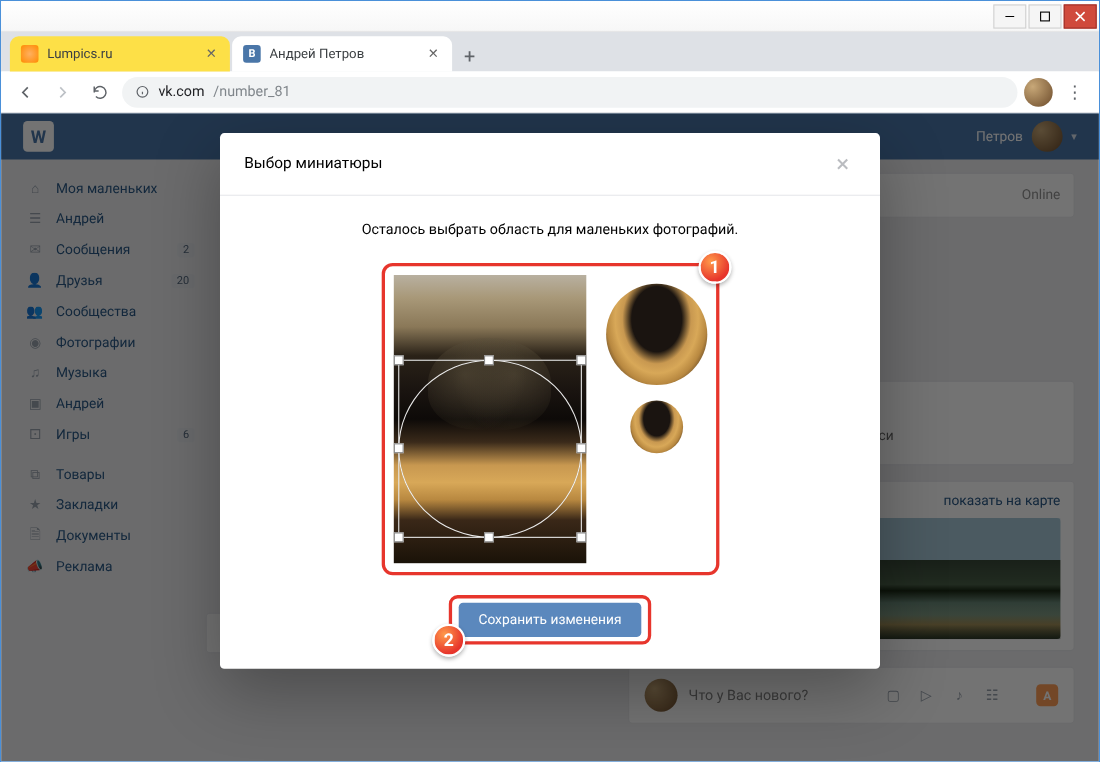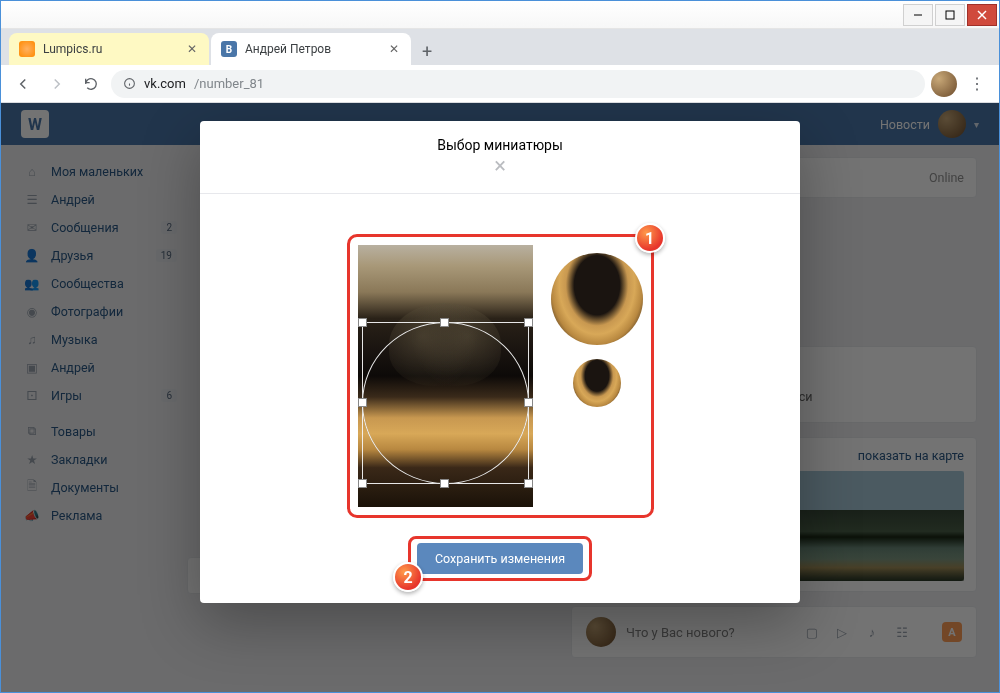--- a/index.html
+++ b/index.html
@@ -7,21 +7,21 @@
 
 
 .browser-chrome { background: #fff; border: 1px solid #4a90d9; }
 .titlebar { height: 28px; background: linear-gradient(#fff, #f7f7f7); display: flex; align-items: center; justify-content: flex-end; padding: 0 2px; border-bottom: 1px solid #e5e5e5; }
 .win-btn { width: 30px; height: 22px; display: flex; align-items: center; justify-content: center; margin-left: 2px; background: #f5f5f5; border: 1px solid #d0d0d0; }
 .win-btn.close { background: #d04a3c; color: #fff; border-color: #a03028; }
 .win-btn svg { width: 10px; height: 10px; }
 
 .tabstrip { height: 36px; background: #dee1e6; display: flex; align-items: flex-end; padding-left: 8px; }
 .tab { height: 32px; background: #fff; border-radius: 8px 8px 0 0; display: flex; align-items: center; padding: 0 10px; font-size: 12px; color: #3c4043; margin-right: 2px; min-width: 200px; max-width: 210px; }
-.tab.inactive { background: #fef9c3; }
+.tab.inactive { background: #fde047; }
 .tab .favicon { width: 16px; height: 16px; margin-right: 8px; border-radius: 3px; flex-shrink: 0; }
 .tab .tab-title { flex: 1; overflow: hidden; white-space: nowrap; text-overflow: ellipsis; }
 .tab .tab-close { width: 14px; height: 14px; color: #666; display: flex; align-items: center; justify-content: center; flex-shrink: 0; }
 .newtab { width: 28px; height: 28px; display: flex; align-items: center; justify-content: center; color: #5f6368; font-size: 18px; }
 
 .addrbar { height: 38px; background: #fff; display: flex; align-items: center; padding: 0 8px; border-bottom: 1px solid #dadce0; gap: 6px; }
 .nav-btn { width: 28px; height: 28px; display: flex; align-items: center; justify-content: center; color: #5f6368; border-radius: 50%; }
 .nav-btn.disabled { color: #bdc1c6; }
 .omnibox { flex: 1; height: 28px; background: #f1f3f4; border-radius: 14px; display: flex; align-items: center; padding: 0 12px; font-size: 13px; color: #202124; gap: 8px; }
 .omnibox .secure { color: #5f6368; }
@@ -63,21 +63,21 @@
 
 .whatsnew { background: #fff; border: 1px solid #e7e8ec; border-radius: 4px; padding: 10px 14px; display: flex; align-items: center; gap: 10px; font-size: 13px; color: #828282; }
 .whatsnew .ava { width: 30px; height: 30px; border-radius: 50%; background: radial-gradient(circle at 30% 30%, #c8a878, #6b4a2a); }
 .whatsnew .txt { flex: 1; }
 .whatsnew .picn { color: #99a2ad; width: 20px; display: flex; justify-content: center; }
 .orange-badge { width: 20px; height: 20px; border-radius: 4px; background: #ff9e57; color: #fff; display: flex; align-items: center; justify-content: center; font-size: 11px; font-weight: bold; }
 
 
 .overlay { position: absolute; inset: 0; background: rgba(0,0,0,.55); display: flex; align-items: flex-start; justify-content: center; padding-top: 18px; }
 .modal { width: 600px; background: #fff; border-radius: 4px; box-shadow: 0 20px 60px rgba(0,0,0,.3); }
-.modal-header { display: flex; align-items: center; padding: 16px 22px; border-bottom: 1px solid #e7e8ec; flex-direction: column; }
+.modal-header { display: flex; align-items: center; padding: 16px 22px; border-bottom: 1px solid #e7e8ec; }
 .modal-title { font-size: 14px; color: #000; flex: 1; }
 .modal-close { color: #babcc0; font-size: 22px; width: 24px; height: 24px; display: flex; align-items: center; justify-content: center; }
 .modal-body { padding: 22px 28px 18px; text-align: center; }
 .modal-desc { font-size: 13px; color: #000; line-height: 1.6; margin-bottom: 18px; }
 
 .crop-wrap { position: relative; display: inline-block; }
 .crop-highlight { border: 3px solid #e7352c; border-radius: 10px; padding: 8px; display: flex; gap: 18px; align-items: flex-start; position: relative; }
 .crop-image { width: 175px; height: 262px; position: relative; background: linear-gradient(180deg, #b8b0a0 0%, #a89878 8%, #8a7858 18%, #2a2218 28%, #1a1410 40%, #0d0a08 50%, #3a2a1a 58%, #c89850 66%, #d8a858 72%, #b88840 78%, #3a2818 85%, #1a1208 100%); }
 .crop-image::before { content: ""; position: absolute; left: 18%; top: 22%; width: 64%; height: 32%; background: radial-gradient(circle at 30% 40%, rgba(90,80,60,.6), transparent 60%), radial-gradient(circle at 70% 40%, rgba(90,80,60,.6), transparent 60%); border-radius: 50% 50% 40% 40%; }
 .crop-selector { position: absolute; left: 5px; top: 78px; width: 165px; height: 160px; outline: 1px solid rgba(255,255,255,.9); box-shadow: 0 0 0 1px rgba(0,0,0,.4); }
@@ -164,21 +164,21 @@
     </div>
     <div class="prof-avatar"></div>
     <div class="menu-dots">⋮</div>
   </div>
 
   <div class="vk-page">
     <div class="vk-header">
       <div class="vk-logo">W</div>
       <div class="vk-header-spacer"></div>
       <div class="vk-header-user">
-        <span>Новости</span>
+        <span>Петров</span>
         <div class="ava"></div>
         <span class="chev">▾</span>
       </div>
     </div>
 
     <div class="vk-body">
       <div class="vk-sidebar">
         <div class="vk-side-item">
             <span class="sicn">⌂</span>
             <span>Моя маленьких</span>
@@ -188,21 +188,21 @@
             <span>Андрей</span>
           </div>
         <div class="vk-side-item">
             <span class="sicn">✉</span>
             <span>Сообщения</span>
             <span class="badge">2</span>
           </div>
         <div class="vk-side-item">
             <span class="sicn">👤</span>
             <span>Друзья</span>
-            <span class="badge">19</span>
+            <span class="badge">20</span>
           </div>
         <div class="vk-side-item">
             <span class="sicn">👥</span>
             <span>Сообщества</span>
           </div>
         <div class="vk-side-item">
             <span class="sicn">◉</span>
             <span>Фотографии</span>
           </div>
         <div class="vk-side-item">
@@ -272,20 +272,21 @@
     </div>
 
     <div class="overlay">
       <div class="modal">
         <div class="modal-header">
           <div class="modal-title">Выбор миниатюры</div>
           <div class="modal-close">×</div>
         </div>
         <div class="modal-body">
           <div class="modal-desc">
+            <div>Осталось выбрать область для маленьких фотографий.</div>
           </div>
           <div class="crop-wrap">
             <div class="crop-highlight">
               <div class="crop-image">
                 <div class="crop-selector">
                   <div class="handle h-tl"></div>
                   <div class="handle h-tm"></div>
                   <div class="handle h-tr"></div>
                   <div class="handle h-ml"></div>
                   <div class="handle h-mr"></div>

